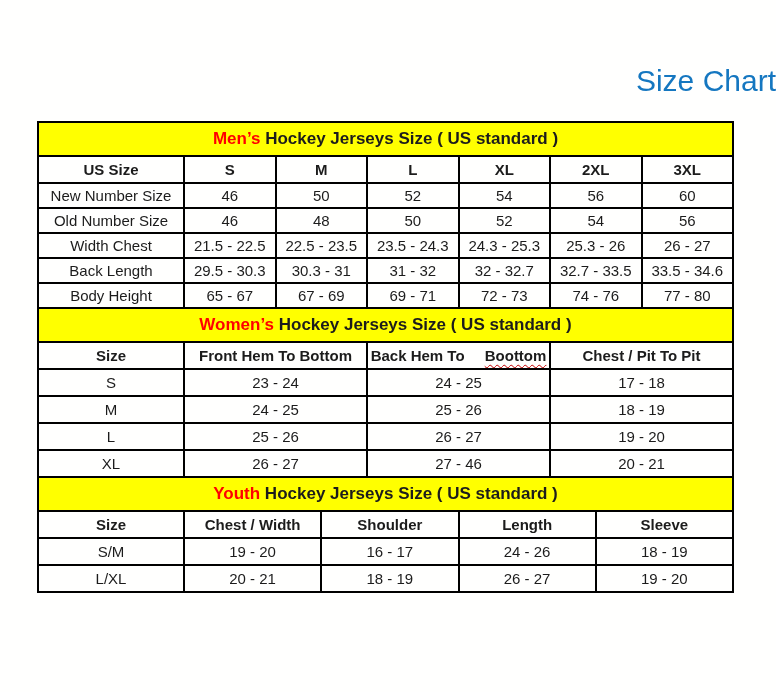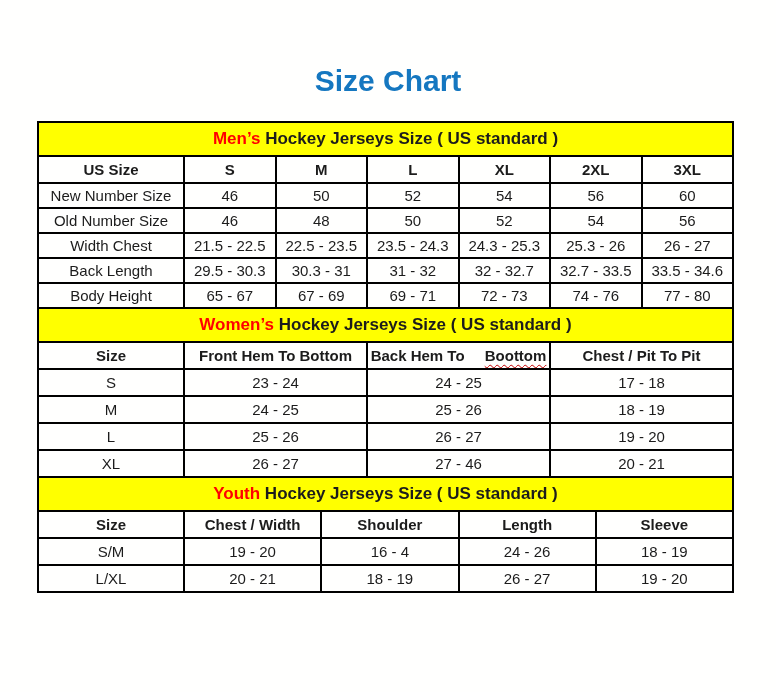--- a/index.html
+++ b/index.html
@@ -8,23 +8,23 @@
     background: #fffffe;
     font-family: "Liberation Sans", "DejaVu Sans", sans-serif;
     color: #1c1c1c;
   }
   .canvas { position: relative; width: 776px; height: 692px; overflow: hidden; }
 
   .page-title {
     position: absolute;
     top: 64px; left: 0; width: 776px;
     margin: 0;
-    text-align: center;
+    text-align: right;
     font-size: 30px;
-    font-weight: 700;
+    font-weight: 400;
     letter-spacing: 0px;
     color: #1577c0;
   }
 
   .tables-wrap { position: absolute; left: 37px; top: 121px; width: 697px; }
 
   table.sheet {
     border-collapse: collapse;
     table-layout: fixed;
     width: 697px;
@@ -208,21 +208,21 @@
         <tr class="head">
           <td>Size</td>
           <td>Chest / Width</td>
           <td>Shoulder</td>
           <td>Length</td>
           <td>Sleeve</td>
         </tr>
         <tr class="row">
           <td class="lbl-bold">S/M</td>
           <td>19 - 20</td>
-          <td>16 - 4</td>
+          <td>16 - 17</td>
           <td>24 - 26</td>
           <td>18 - 19</td>
         </tr>
         <tr class="row">
           <td class="lbl-bold">L/XL</td>
           <td>20 - 21</td>
           <td>18 - 19</td>
           <td>26 - 27</td>
           <td>19 - 20</td>
         </tr>

